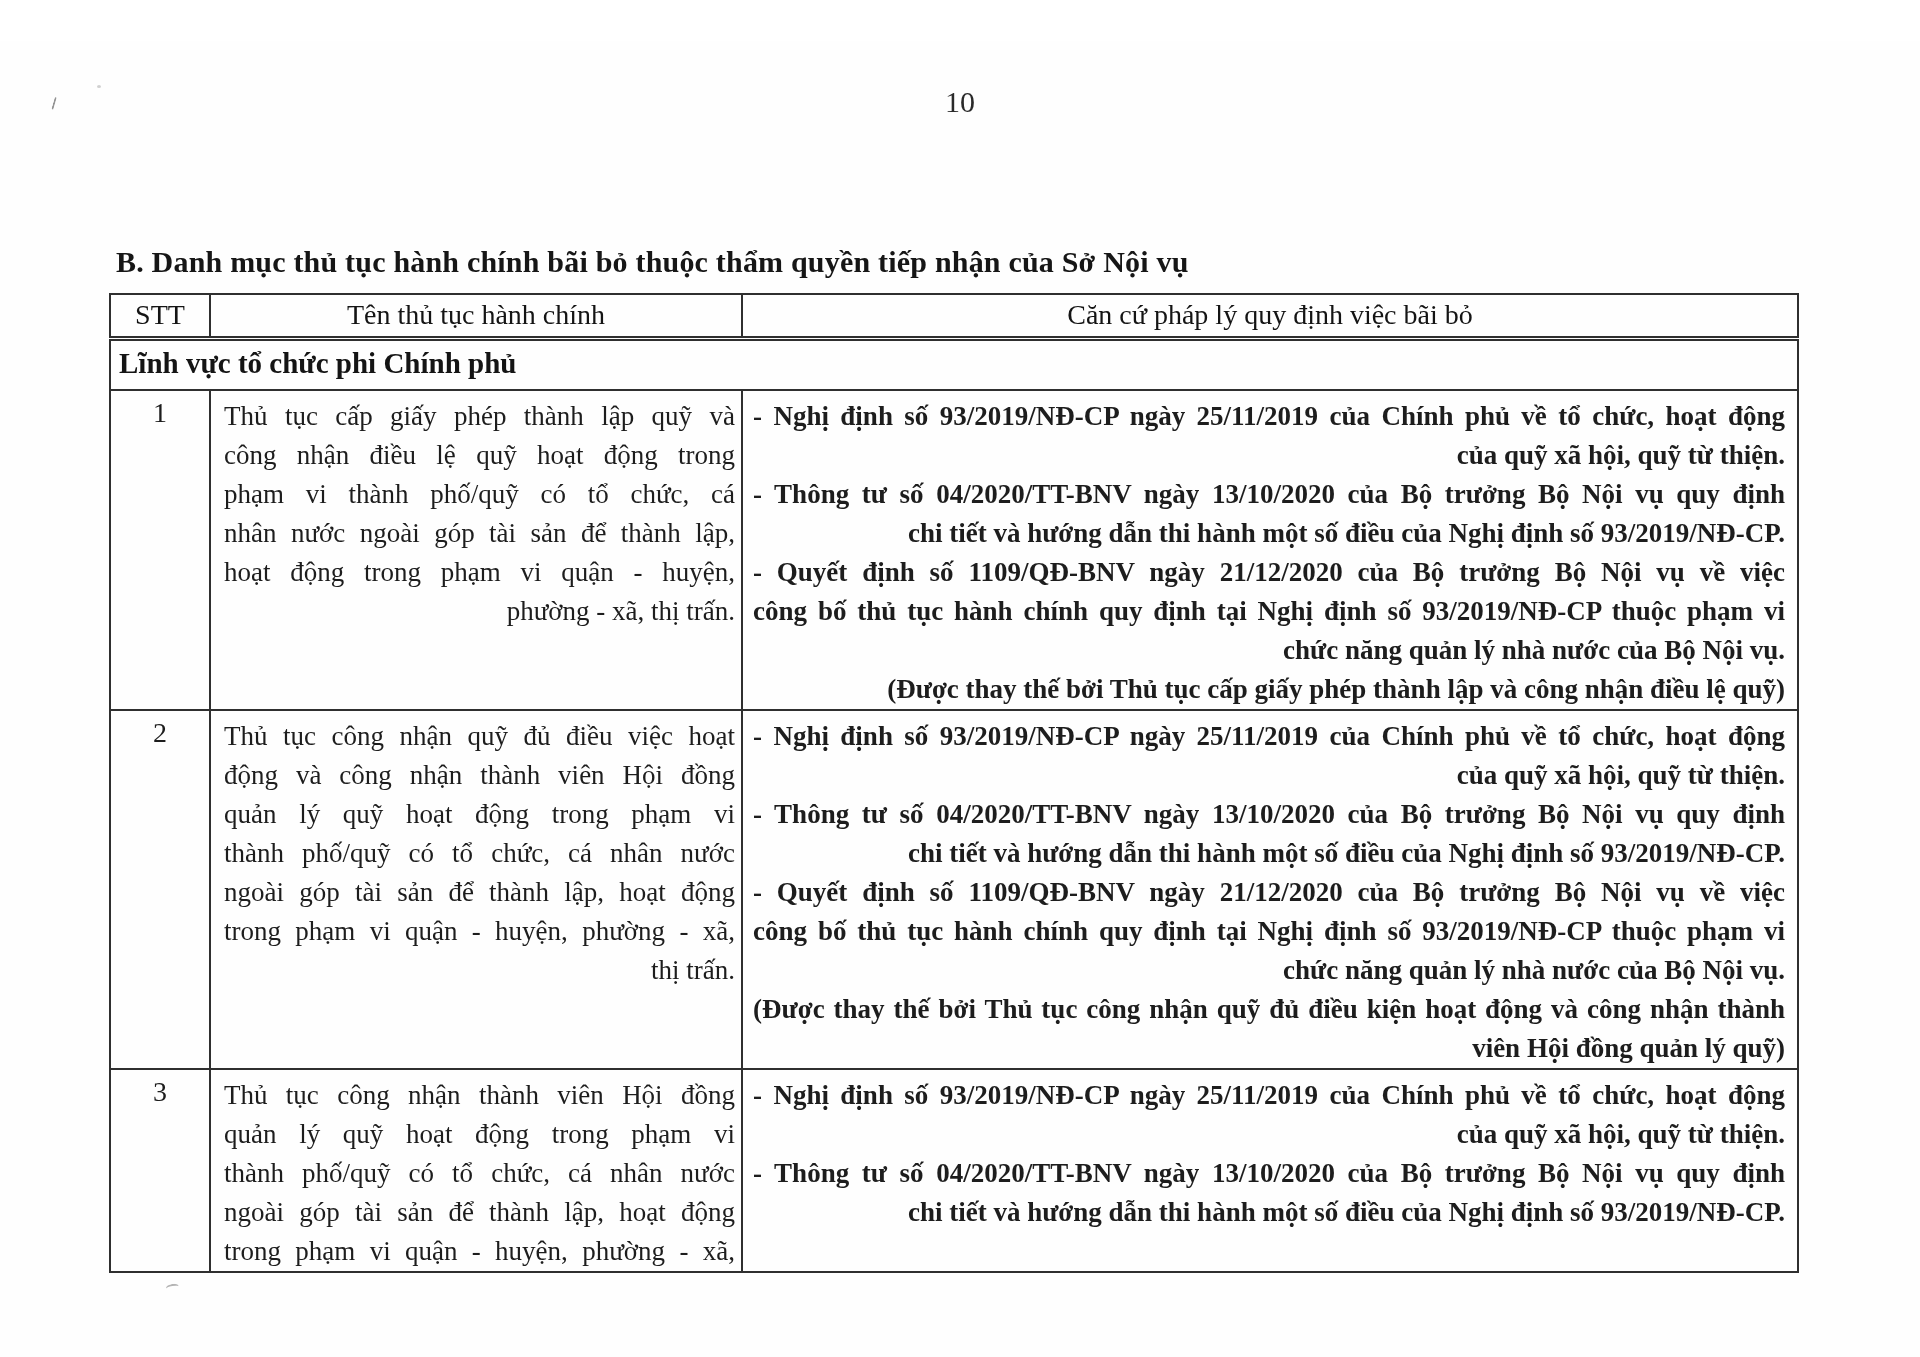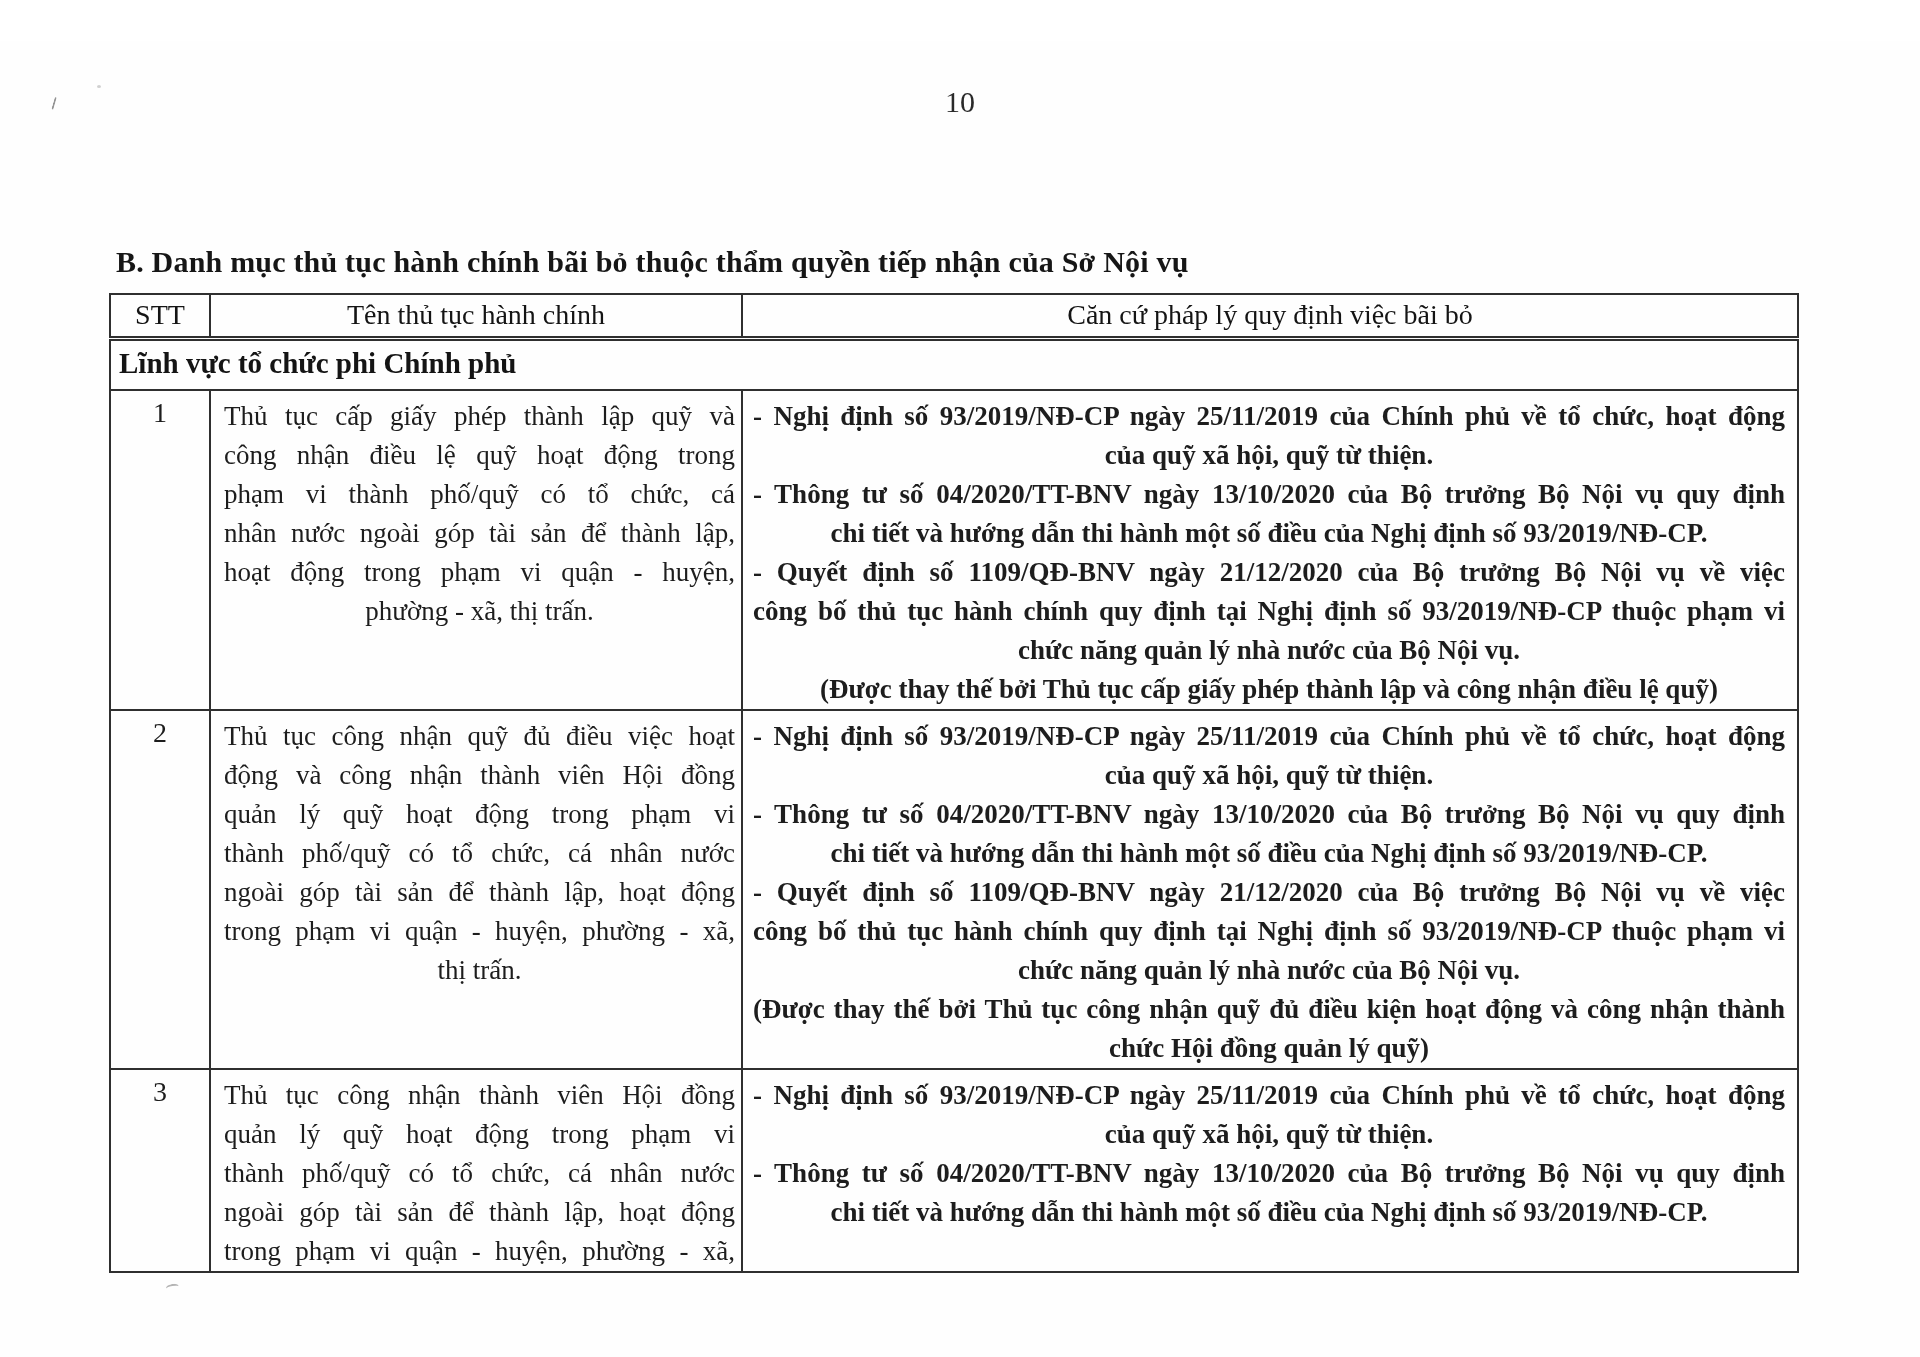--- a/index.html
+++ b/index.html
@@ -76,21 +76,21 @@
     font-size: 28px;
     padding-top: 6px;
   }
   td.name-cell  { padding: 6px 6px 0 13px; font-family: Liberation Serif, serif; }
   td.basis-cell { padding: 6px 12px 0 10px; font-weight: bold; }
   .line {
     font-size: 27px;
     line-height: 39px;
     height: 39px;
     overflow: hidden;
-    text-align: center;
+    text-align: right;
     white-space: nowrap;
   }
   .line.just {
     white-space: normal;
     text-align: justify;
     text-justify: inter-word;
     text-align-last: justify;
   }
   
   .artifact { position: absolute; pointer-events: none; }
@@ -180,21 +180,21 @@
           </td>
           <td class="basis-cell">
             <div class="line just">- Nghị định số 93/2019/NĐ-CP ngày 25/11/2019 của Chính phủ về tổ chức, hoạt động</div>
             <div class="line">của quỹ xã hội, quỹ từ thiện.</div>
             <div class="line just">- Thông tư số 04/2020/TT-BNV ngày 13/10/2020 của Bộ trưởng Bộ Nội vụ quy định</div>
             <div class="line">chi tiết và hướng dẫn thi hành một số điều của Nghị định số 93/2019/NĐ-CP.</div>
             <div class="line just">- Quyết định số 1109/QĐ-BNV ngày 21/12/2020 của Bộ trưởng Bộ Nội vụ về việc</div>
             <div class="line just">công bố thủ tục hành chính quy định tại Nghị định số 93/2019/NĐ-CP thuộc phạm vi</div>
             <div class="line">chức năng quản lý nhà nước của Bộ Nội vụ.</div>
             <div class="line just">(Được thay thế bởi Thủ tục công nhận quỹ đủ điều kiện hoạt động và công nhận thành</div>
-            <div class="line">chức Hội đồng quản lý quỹ)</div>
+            <div class="line">viên Hội đồng quản lý quỹ)</div>
           </td>
         </tr>
         <tr class="data-row r2">
           <td class="stt">3</td>
           <td class="name-cell">
             <div class="line just">Thủ tục công nhận thành viên Hội đồng</div>
             <div class="line just">quản lý quỹ hoạt động trong phạm vi</div>
             <div class="line just">thành phố/quỹ có tổ chức, cá nhân nước</div>
             <div class="line just">ngoài góp tài sản để thành lập, hoạt động</div>
             <div class="line just">trong phạm vi quận - huyện, phường - xã,</div>

